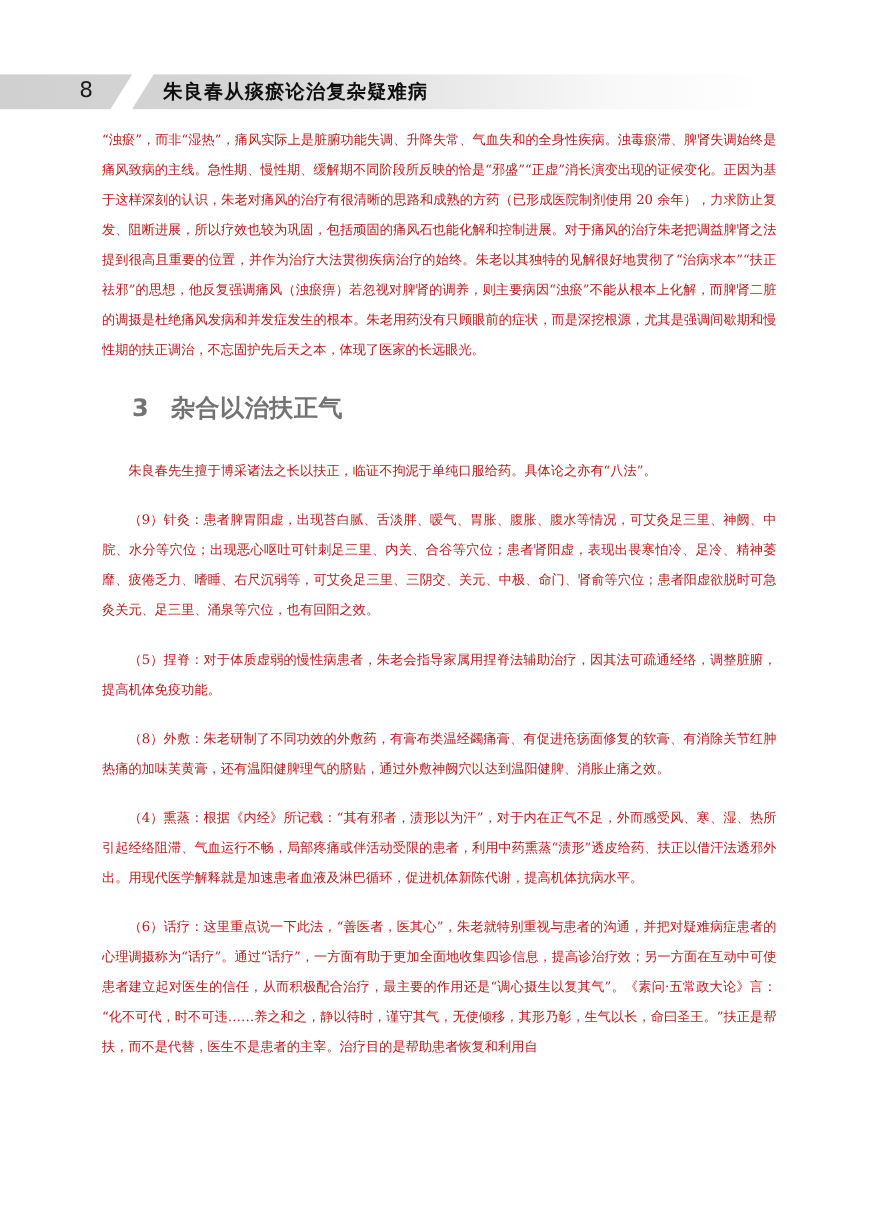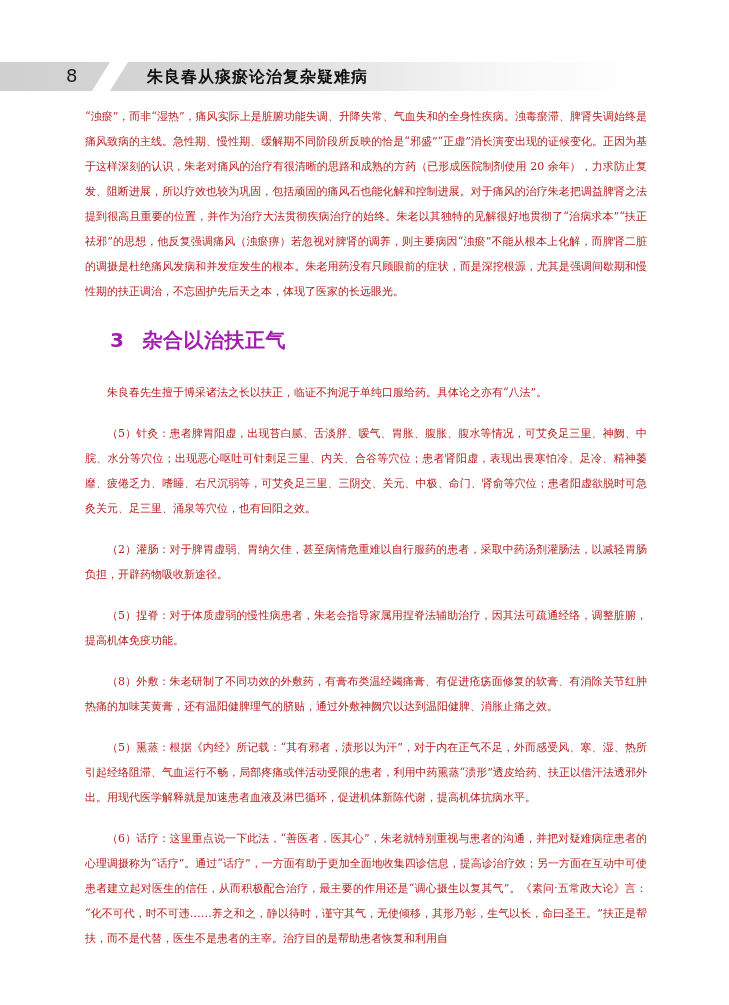--- a/index.html
+++ b/index.html
@@ -36,21 +36,21 @@
     top: 3px;
     left: 66px;
     font-size: 18px;
     line-height: 22px;
     color: #1a1a1a;
     font-family: "DejaVu Sans", "Liberation Sans", sans-serif;
   }
   .header-title {
     position: absolute;
     top: 5px;
-    left: 147px;
+    left: 136px;
     font-size: 16px;
     line-height: 20px;
     font-weight: bold;
     letter-spacing: 1px;
     color: #0f0f0f;
     font-family: "DejaVu Sans", "Liberation Sans", sans-serif;
   }
   
   .content {
     position: absolute;
@@ -66,21 +66,21 @@
     text-justify: inter-ideograph;
     color: #b91c1c;
   }
   .content p.indent { text-indent: 2em; margin-top: 16px; }
   .section-heading {
     margin: 22px 0 26px 0;
     padding-left: 25px;
     font-size: 20px;
     line-height: 28px;
     font-weight: bold;
-    color: #a21caf;
+    color: #737373;
     font-family: "DejaVu Sans", "Liberation Sans", sans-serif;
     letter-spacing: 0.5px;
   }
   .section-heading .sec-num { margin-right: 0.9em; }
 </style>
 </head>
 <body>
 
 <div class="page">
 
@@ -93,22 +93,21 @@
   <div class="content">
 
     <p>“浊瘀”，而非“湿热”，痛风实际上是脏腑功能失调、升降失常、气血失和的全身性疾病。浊毒瘀滞、脾肾失调始终是痛风致病的主线。急性期、慢性期、缓解期不同阶段所反映的恰是“邪盛”“正虚”消长演变出现的证候变化。正因为基于这样深刻的认识，朱老对痛风的治疗有很清晰的思路和成熟的方药（已形成医院制剂使用 20 余年），力求防止复发、阻断进展，所以疗效也较为巩固，包括顽固的痛风石也能化解和控制进展。对于痛风的治疗朱老把调益脾肾之法提到很高且重要的位置，并作为治疗大法贯彻疾病治疗的始终。朱老以其独特的见解很好地贯彻了“治病求本”“扶正祛邪”的思想，他反复强调痛风（浊瘀痹）若忽视对脾肾的调养，则主要病因“浊瘀”不能从根本上化解，而脾肾二脏的调摄是杜绝痛风发病和并发症发生的根本。朱老用药没有只顾眼前的症状，而是深挖根源，尤其是强调间歇期和慢性期的扶正调治，不忘固护先后天之本，体现了医家的长远眼光。</p>
 
     <h2 class="section-heading">
       <span class="sec-num">3</span><span>杂合以治扶正气</span>
     </h2>
 
     <div>
         <p class="indent">朱良春先生擅于博采诸法之长以扶正，临证不拘泥于单纯口服给药。具体论之亦有“八法”。</p>
-        <p class="indent">（5）针灸：患者脾胃阳虚，出现苔白腻、舌淡胖、嗳气、胃胀、腹胀、腹水等情况，可艾灸足三里、神阙、中脘、水分等穴位；出现恶心呕吐可针刺足三里、内关、合谷等穴位；患者肾阳虚，表现出畏寒怕冷、足冷、精神萎靡、疲倦乏力、嗜睡、右尺沉弱等，可艾灸足三里、三阴交、关元、中极、命门、肾俞等穴位；患者阳虚欲脱时可急灸关元、足三里、涌泉等穴位，也有回阳之效。</p>
-        <p class="indent">（2）灌肠：对于脾胃虚弱、胃纳欠佳，甚至病情危重难以自行服药的患者，采取中药汤剂灌肠法，以减轻胃肠负担，开辟药物吸收新途径。</p>
+        <p class="indent">（9）针灸：患者脾胃阳虚，出现苔白腻、舌淡胖、嗳气、胃胀、腹胀、腹水等情况，可艾灸足三里、神阙、中脘、水分等穴位；出现恶心呕吐可针刺足三里、内关、合谷等穴位；患者肾阳虚，表现出畏寒怕冷、足冷、精神萎靡、疲倦乏力、嗜睡、右尺沉弱等，可艾灸足三里、三阴交、关元、中极、命门、肾俞等穴位；患者阳虚欲脱时可急灸关元、足三里、涌泉等穴位，也有回阳之效。</p>
         <p class="indent">（5）捏脊：对于体质虚弱的慢性病患者，朱老会指导家属用捏脊法辅助治疗，因其法可疏通经络，调整脏腑，提高机体免疫功能。</p>
         <p class="indent">（8）外敷：朱老研制了不同功效的外敷药，有膏布类温经蠲痛膏、有促进疮疡面修复的软膏、有消除关节红肿热痛的加味芙黄膏，还有温阳健脾理气的脐贴，通过外敷神阙穴以达到温阳健脾、消胀止痛之效。</p>
-        <p class="indent">（5）熏蒸：根据《内经》所记载：“其有邪者，渍形以为汗”，对于内在正气不足，外而感受风、寒、湿、热所引起经络阻滞、气血运行不畅，局部疼痛或伴活动受限的患者，利用中药熏蒸“渍形”透皮给药、扶正以借汗法透邪外出。用现代医学解释就是加速患者血液及淋巴循环，促进机体新陈代谢，提高机体抗病水平。</p>
+        <p class="indent">（4）熏蒸：根据《内经》所记载：“其有邪者，渍形以为汗”，对于内在正气不足，外而感受风、寒、湿、热所引起经络阻滞、气血运行不畅，局部疼痛或伴活动受限的患者，利用中药熏蒸“渍形”透皮给药、扶正以借汗法透邪外出。用现代医学解释就是加速患者血液及淋巴循环，促进机体新陈代谢，提高机体抗病水平。</p>
         <p class="indent">（6）话疗：这里重点说一下此法，“善医者，医其心”，朱老就特别重视与患者的沟通，并把对疑难病症患者的心理调摄称为“话疗”。通过“话疗”，一方面有助于更加全面地收集四诊信息，提高诊治疗效；另一方面在互动中可使患者建立起对医生的信任，从而积极配合治疗，最主要的作用还是“调心摄生以复其气”。《素问·五常政大论》言：“化不可代，时不可违……养之和之，静以待时，谨守其气，无使倾移，其形乃彰，生气以长，命曰圣王。”扶正是帮扶，而不是代替，医生不是患者的主宰。治疗目的是帮助患者恢复和利用自</p>
       </div>
 
   </div>
 </div>
 
 </body></html>

